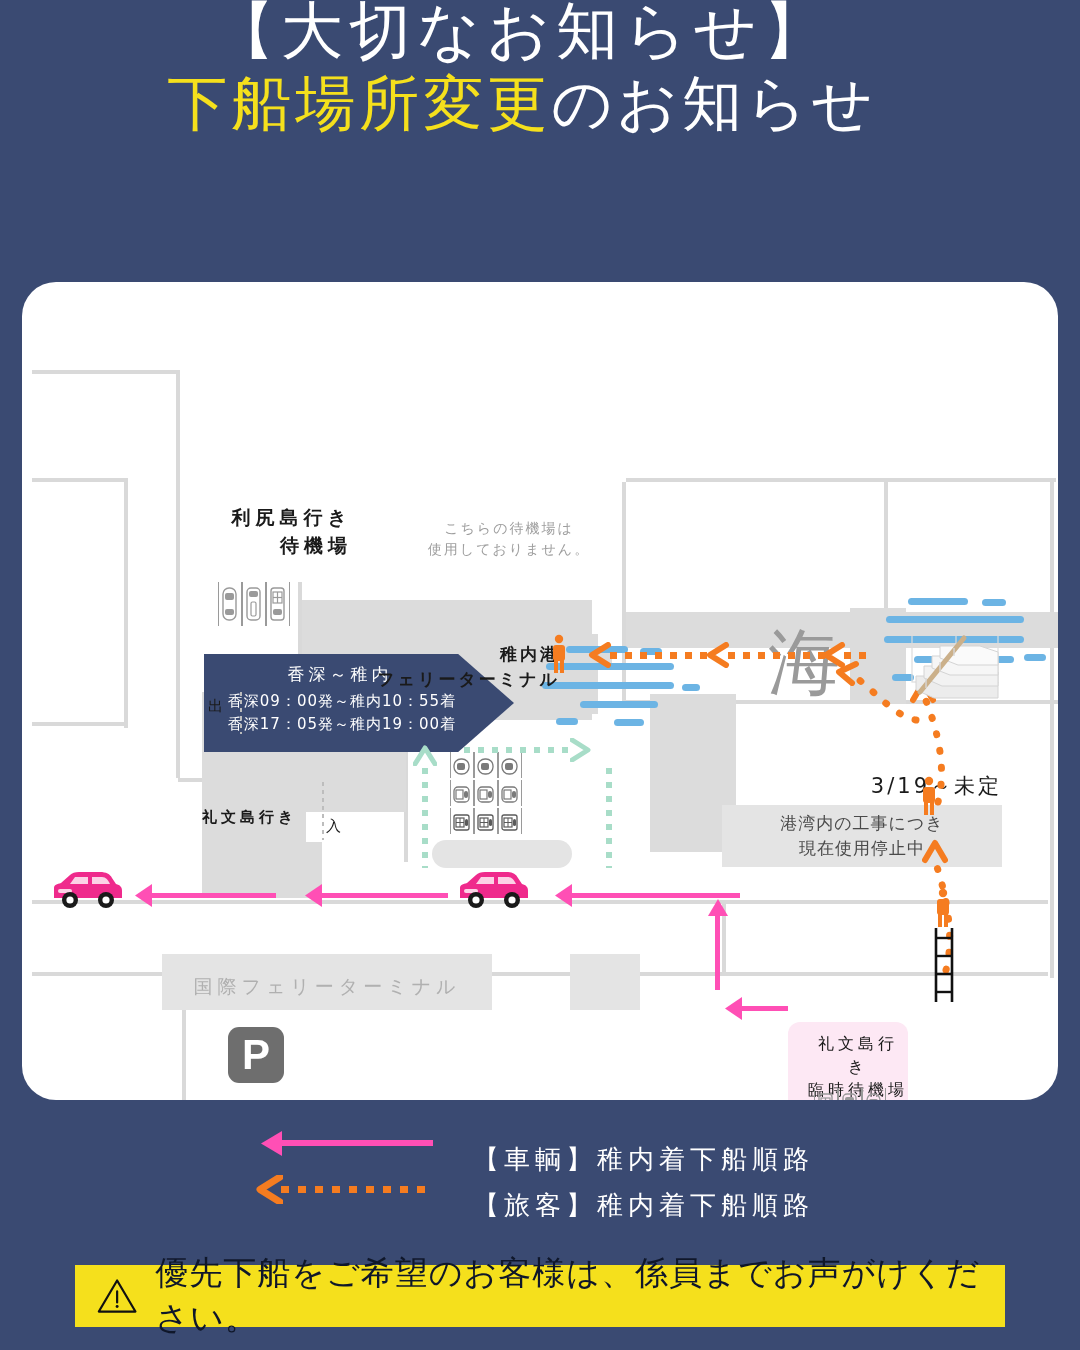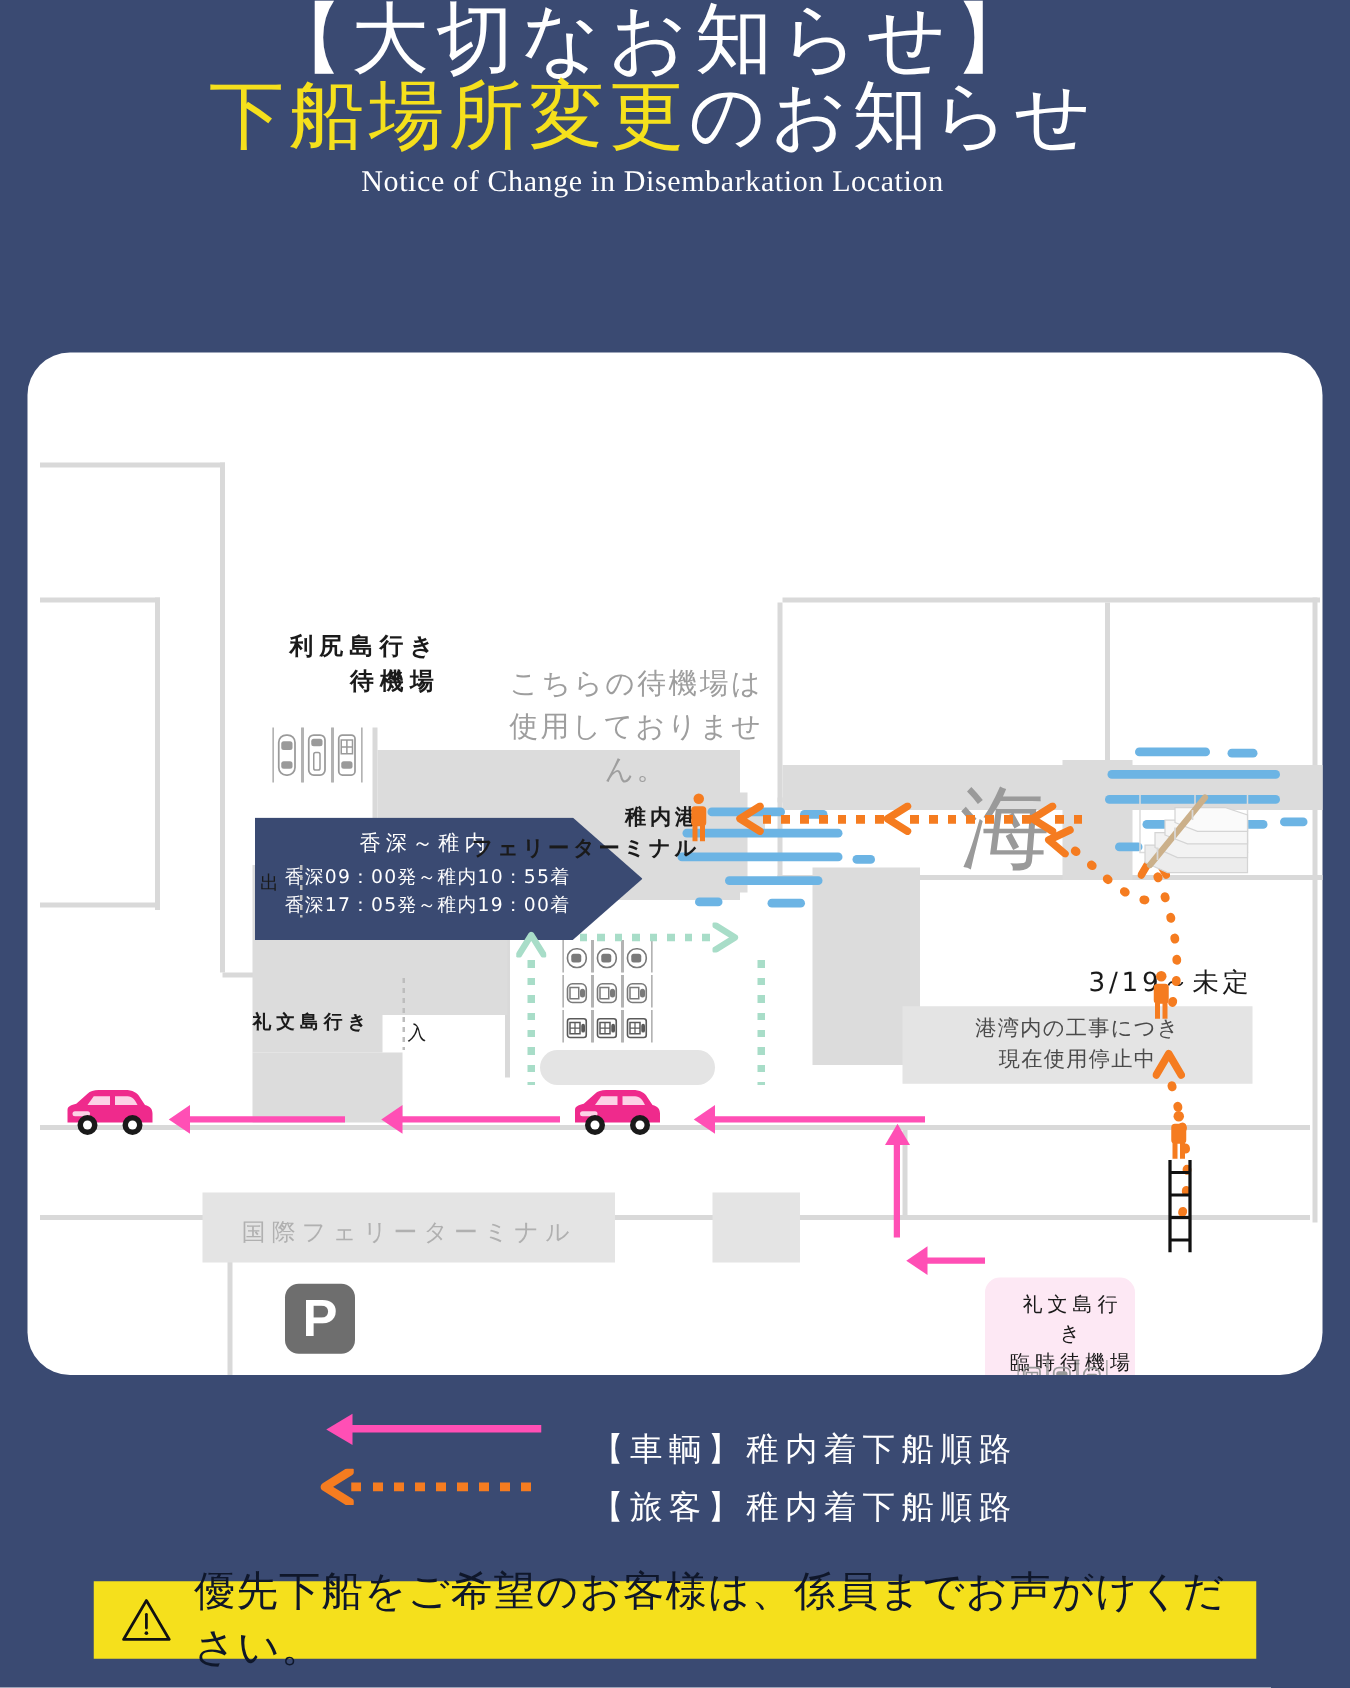--- a/index.html
+++ b/index.html
@@ -13,21 +13,21 @@
   .header{width:1044px;text-align:center;box-sizing:border-box;}
   .h-main{
     font-size:62px;color:#ffffff;letter-spacing:6px;line-height:1.0;
     font-family:"DejaVu Sans",sans-serif;font-weight:400;
   }
   .h-sub{
     font-family:"Liberation Serif","DejaVu Serif",serif;
     font-size:25px;color:#ffffff;letter-spacing:1px;margin-top:6px;
   }
   .h-main2{
-    font-size:60px;letter-spacing:4px;line-height:1.05;
+    font-size:60px;letter-spacing:4px;line-height:1.05;margin-top:10px;
     font-family:"DejaVu Sans",sans-serif;color:#ffffff;
   }
   .h-main2 .yel{color:#f5e01c;}
   .h-sub2{
     font-family:"Liberation Serif","DejaVu Serif",serif;
     font-size:24px;color:#ffffff;letter-spacing:0.5px;margin-top:8px;
   }
 
   
   .map-card{
@@ -127,21 +127,20 @@
   .banner .warn{margin-left:22px;margin-right:18px;}
   .banner .btxt{font-size:33px;color:#0f172a;letter-spacing:1px;
     font-family:"DejaVu Sans",sans-serif;}
 </style>
 </head>
 <body>
 
 <div class="header">
   <div class="h-main">【大切なお知らせ】</div>
   <div class="h-main2"><span class="yel">下船場所変更</span><span>のお知らせ</span></div>
-  <div class="h-sub2">Notice of Change in Disembarkation Location</div>
 </div>
 
 <div class="map-card">
  <div class="map-inner">
 
   <div class="road" style="left:10px;top:88px;width:148px;height:4px;"></div>
   <div class="road" style="left:154px;top:88px;width:4px;height:110px;"></div>
   <div class="road" style="left:10px;top:196px;width:96px;height:4px;"></div>
   <div class="road" style="left:102px;top:196px;width:4px;height:250px;"></div>
   <div class="road" style="left:154px;top:196px;width:4px;height:300px;"></div>
@@ -202,21 +201,21 @@
 
   <div class="arrow-blue">
     <div class="t1">香深～稚内</div>
     <div class="t2">香深09：00発～稚内10：55着</div>
     <div class="t2">香深17：05発～稚内19：00着</div>
   </div>
 
   <div class="lbl lbl-bold" style="left:170px;top:222px;width:160px;font-size:19px;white-space:pre-line;">利尻島行き
 待機場</div>
 
-  <div class="lbl lbl-gray" style="left:372px;top:248px;width:230px;font-size:23px;white-space:pre-line;">こちらの待機場は
+  <div class="lbl lbl-gray" style="left:372px;top:236px;width:230px;font-size:14px;white-space:pre-line;">こちらの待機場は
 使用しておりません。</div>
 
   <div class="lbl lbl-bold" style="left:318px;top:360px;width:220px;font-size:17px;letter-spacing:3px;white-space:pre-line;">稚内港
 フェリーターミナル</div>
 
   <div class="notice-date">3/19～未定</div>
   <div class="notice-box" style="white-space:pre-line;">港湾内の工事につき
 現在使用停止中</div>
 
   <div class="lbl lbl-gray" style="left:160px;top:690px;width:290px;font-size:19px;letter-spacing:5px;color:#b0b0b0;">国際フェリーターミナル</div>

